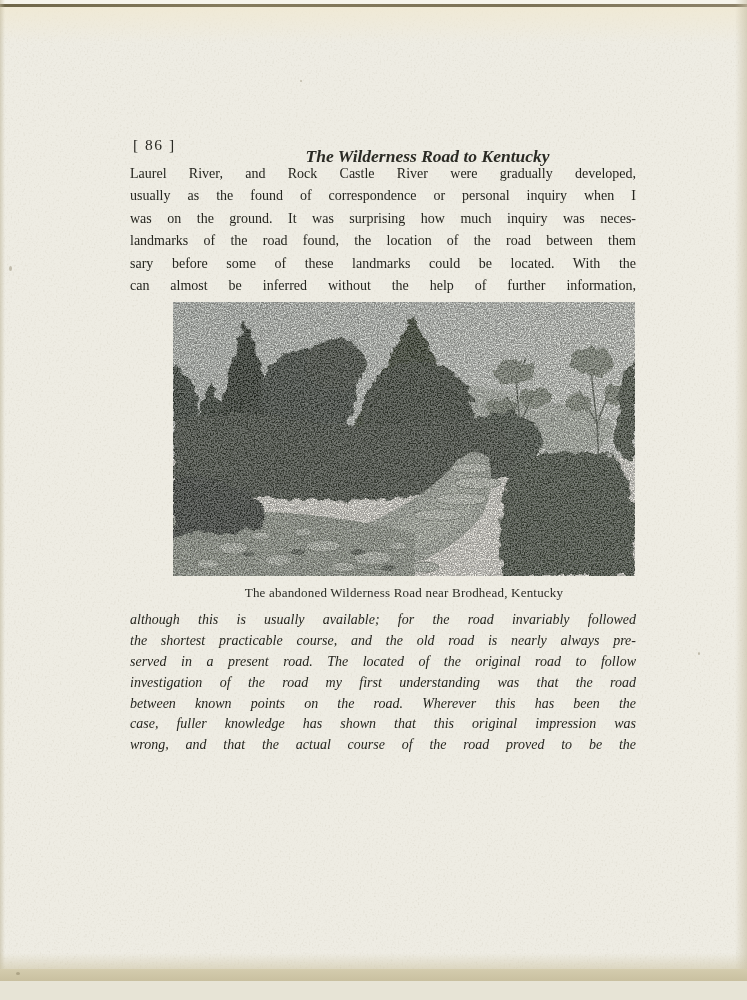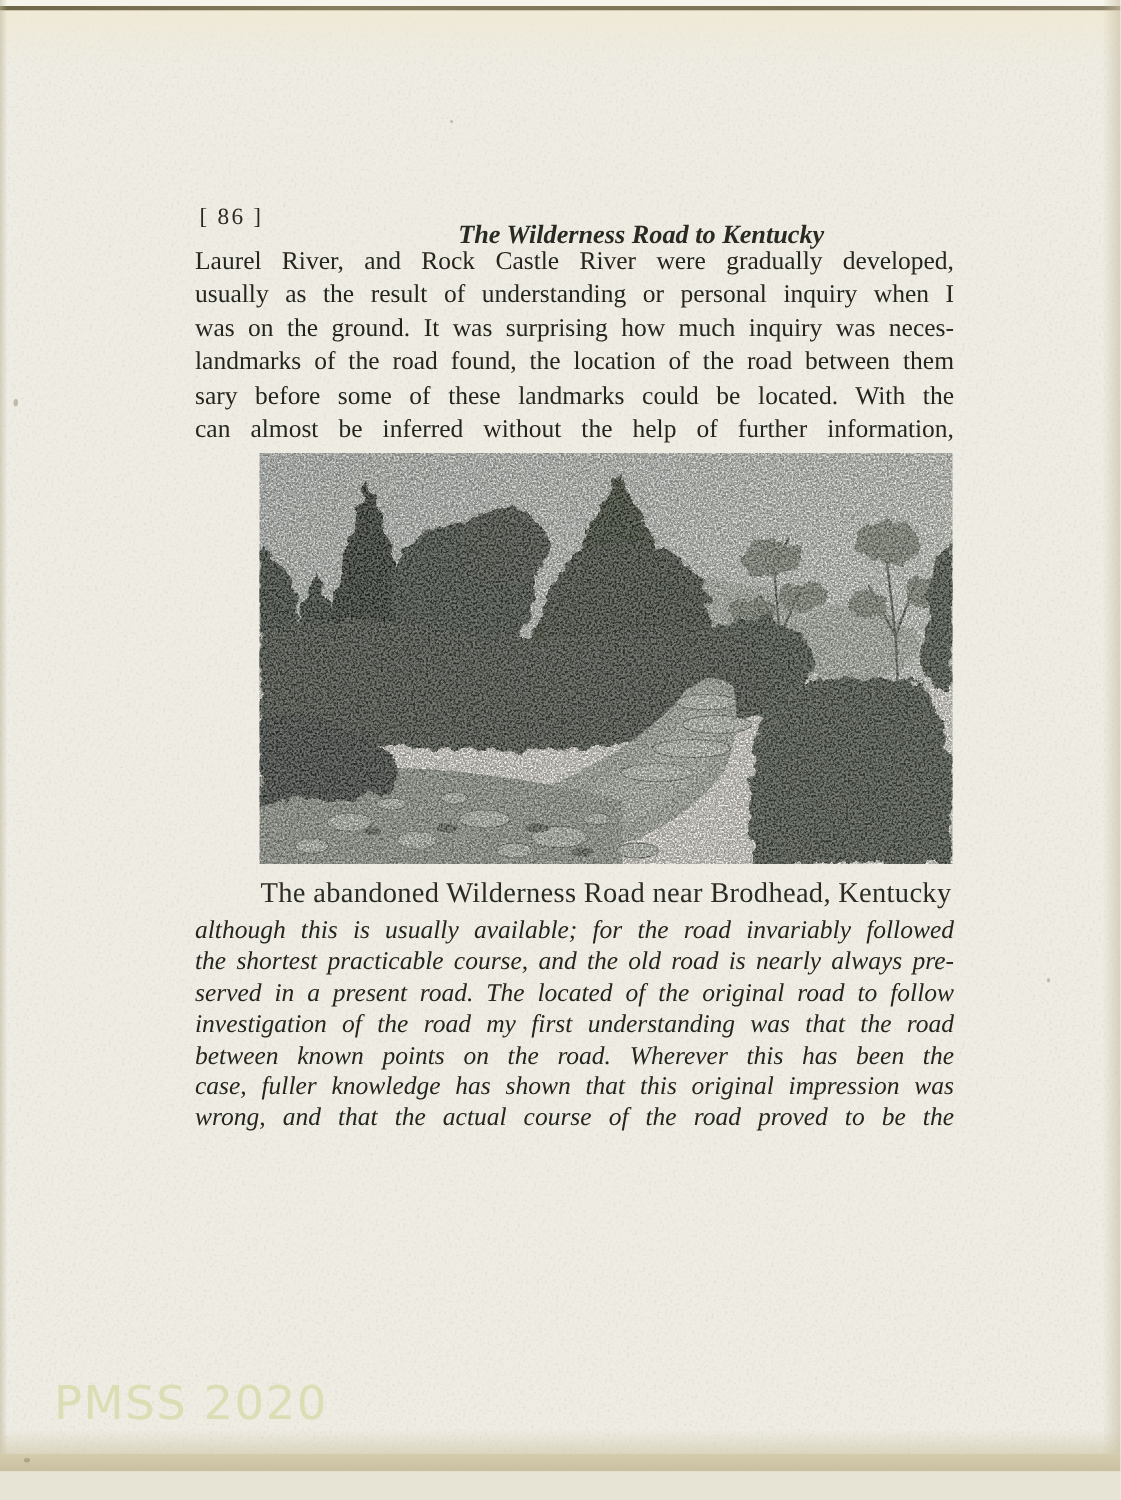--- a/index.html
+++ b/index.html
@@ -46,32 +46,32 @@
 
   
   .para { position: absolute; left: 130px; width: 506px; }
   .para-top { top: 163px; }
   .para-bottom { top: 610px; font-style: italic; }
   .line {
     text-align: justify;
     text-align-last: justify;
     -moz-text-align-last: justify;
     overflow: hidden;
-    font-size: 17px;
+    font-size: 14px;
     color: #25251f;
   }
   .para-top .line { height: 22.4px; line-height: 22.4px; }
   .para-bottom .line { height: 20.9px; line-height: 20.9px; }
 
   
   .figure { position: absolute; left: 173px; top: 302px; width: 462px; height: 274px; }
   .figure svg { display: block; }
   .caption {
     position: absolute; left: 173px; top: 585px; width: 462px;
-    text-align: center; font-size: 19px; color: #2b2b25; letter-spacing: 0.2px;
+    text-align: center; font-size: 13px; color: #2b2b25; letter-spacing: 0.2px;
   }
 
   
   .watermark {
     position: absolute; left: 36px; top: 918px;
     font-family: "DejaVu Sans", "Liberation Sans", sans-serif;
     font-size: 31px; letter-spacing: 1px; font-weight: 400;
     color: #dadeb2; opacity: 0.95;
   }
 </style>
@@ -98,21 +98,21 @@
   <div class="speck" style="left:9px; top:266px; width:3px; height:5px;"></div>
   <div class="speck" style="left:300px; top:80px; width:2px; height:2px;"></div>
   <div class="speck" style="left:698px; top:652px; width:2px; height:3px;"></div>
   <div class="speck" style="left:16px; top:972px; width:4px; height:3px;"></div>
 
   <div class="page-number">[ 86 ]</div>
   <div class="running-title">The Wilderness Road to Kentucky</div>
 
   <div class="para para-top">
     <div class="line">Laurel River, and Rock Castle River were gradually developed,</div>
-    <div class="line">usually as the result of understanding or personal inquiry when I</div>
+    <div class="line">usually as the found of correspondence or personal inquiry when I</div>
     <div class="line">was on the ground.  It was surprising how much inquiry was neces-</div>
     <div class="line">landmarks of the road found, the location of the road between them</div>
     <div class="line">sary before some of these landmarks could be located.  With the</div>
     <div class="line">can almost be inferred without the help of further information,</div>
   </div>
 
   <div class="figure">
     <svg width="462" height="274" viewBox="0 0 462 274" role="img">
       <defs>
         <linearGradient id="sky" x1="0" y1="0" x2="1" y2="0.35">
@@ -216,15 +216,14 @@
   <div class="para para-bottom">
     <div class="line">although this is usually available;  for the road invariably followed</div>
     <div class="line">the shortest practicable course, and the old road is nearly always pre-</div>
     <div class="line">served in a present road.  The located of the original road to follow</div>
     <div class="line">investigation of the road my first understanding was that the road</div>
     <div class="line">between known points on the road.  Wherever this has been the</div>
     <div class="line">case, fuller knowledge has shown that this original impression was</div>
     <div class="line">wrong, and that the actual course of the road proved to be the</div>
   </div>
 
-  <div class="watermark">PMSS 2020</div>
 
 </div>
 
 </body></html>

